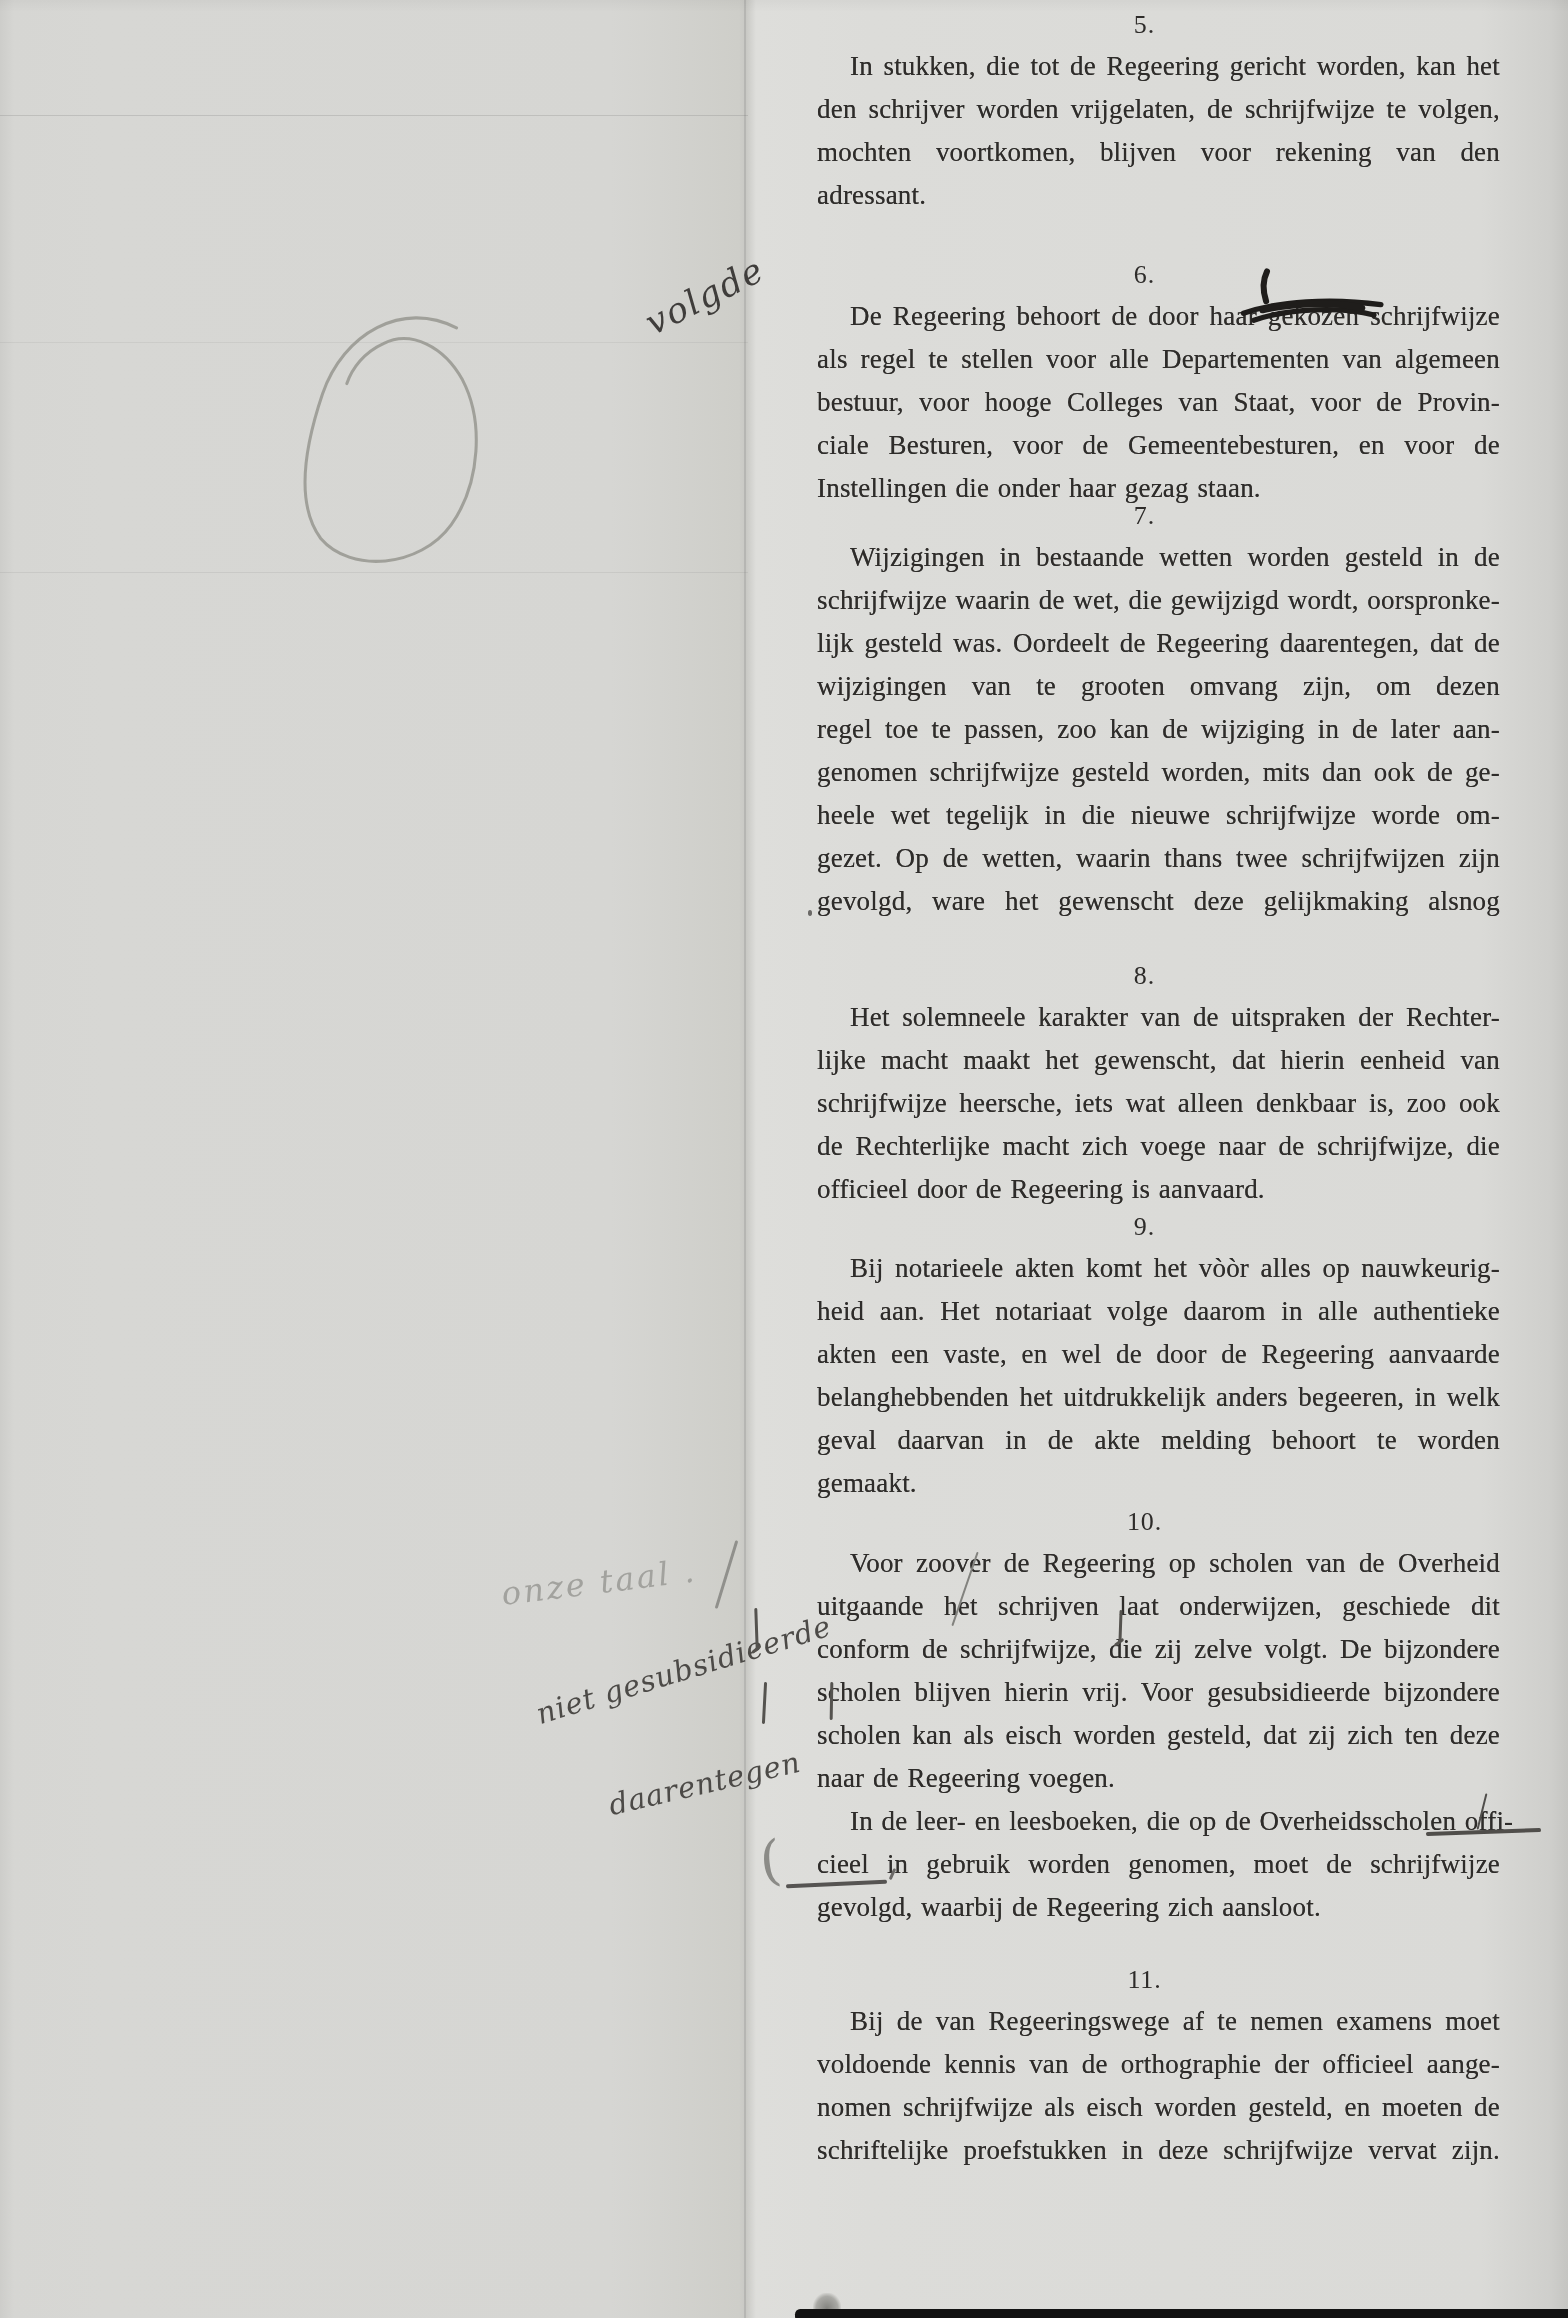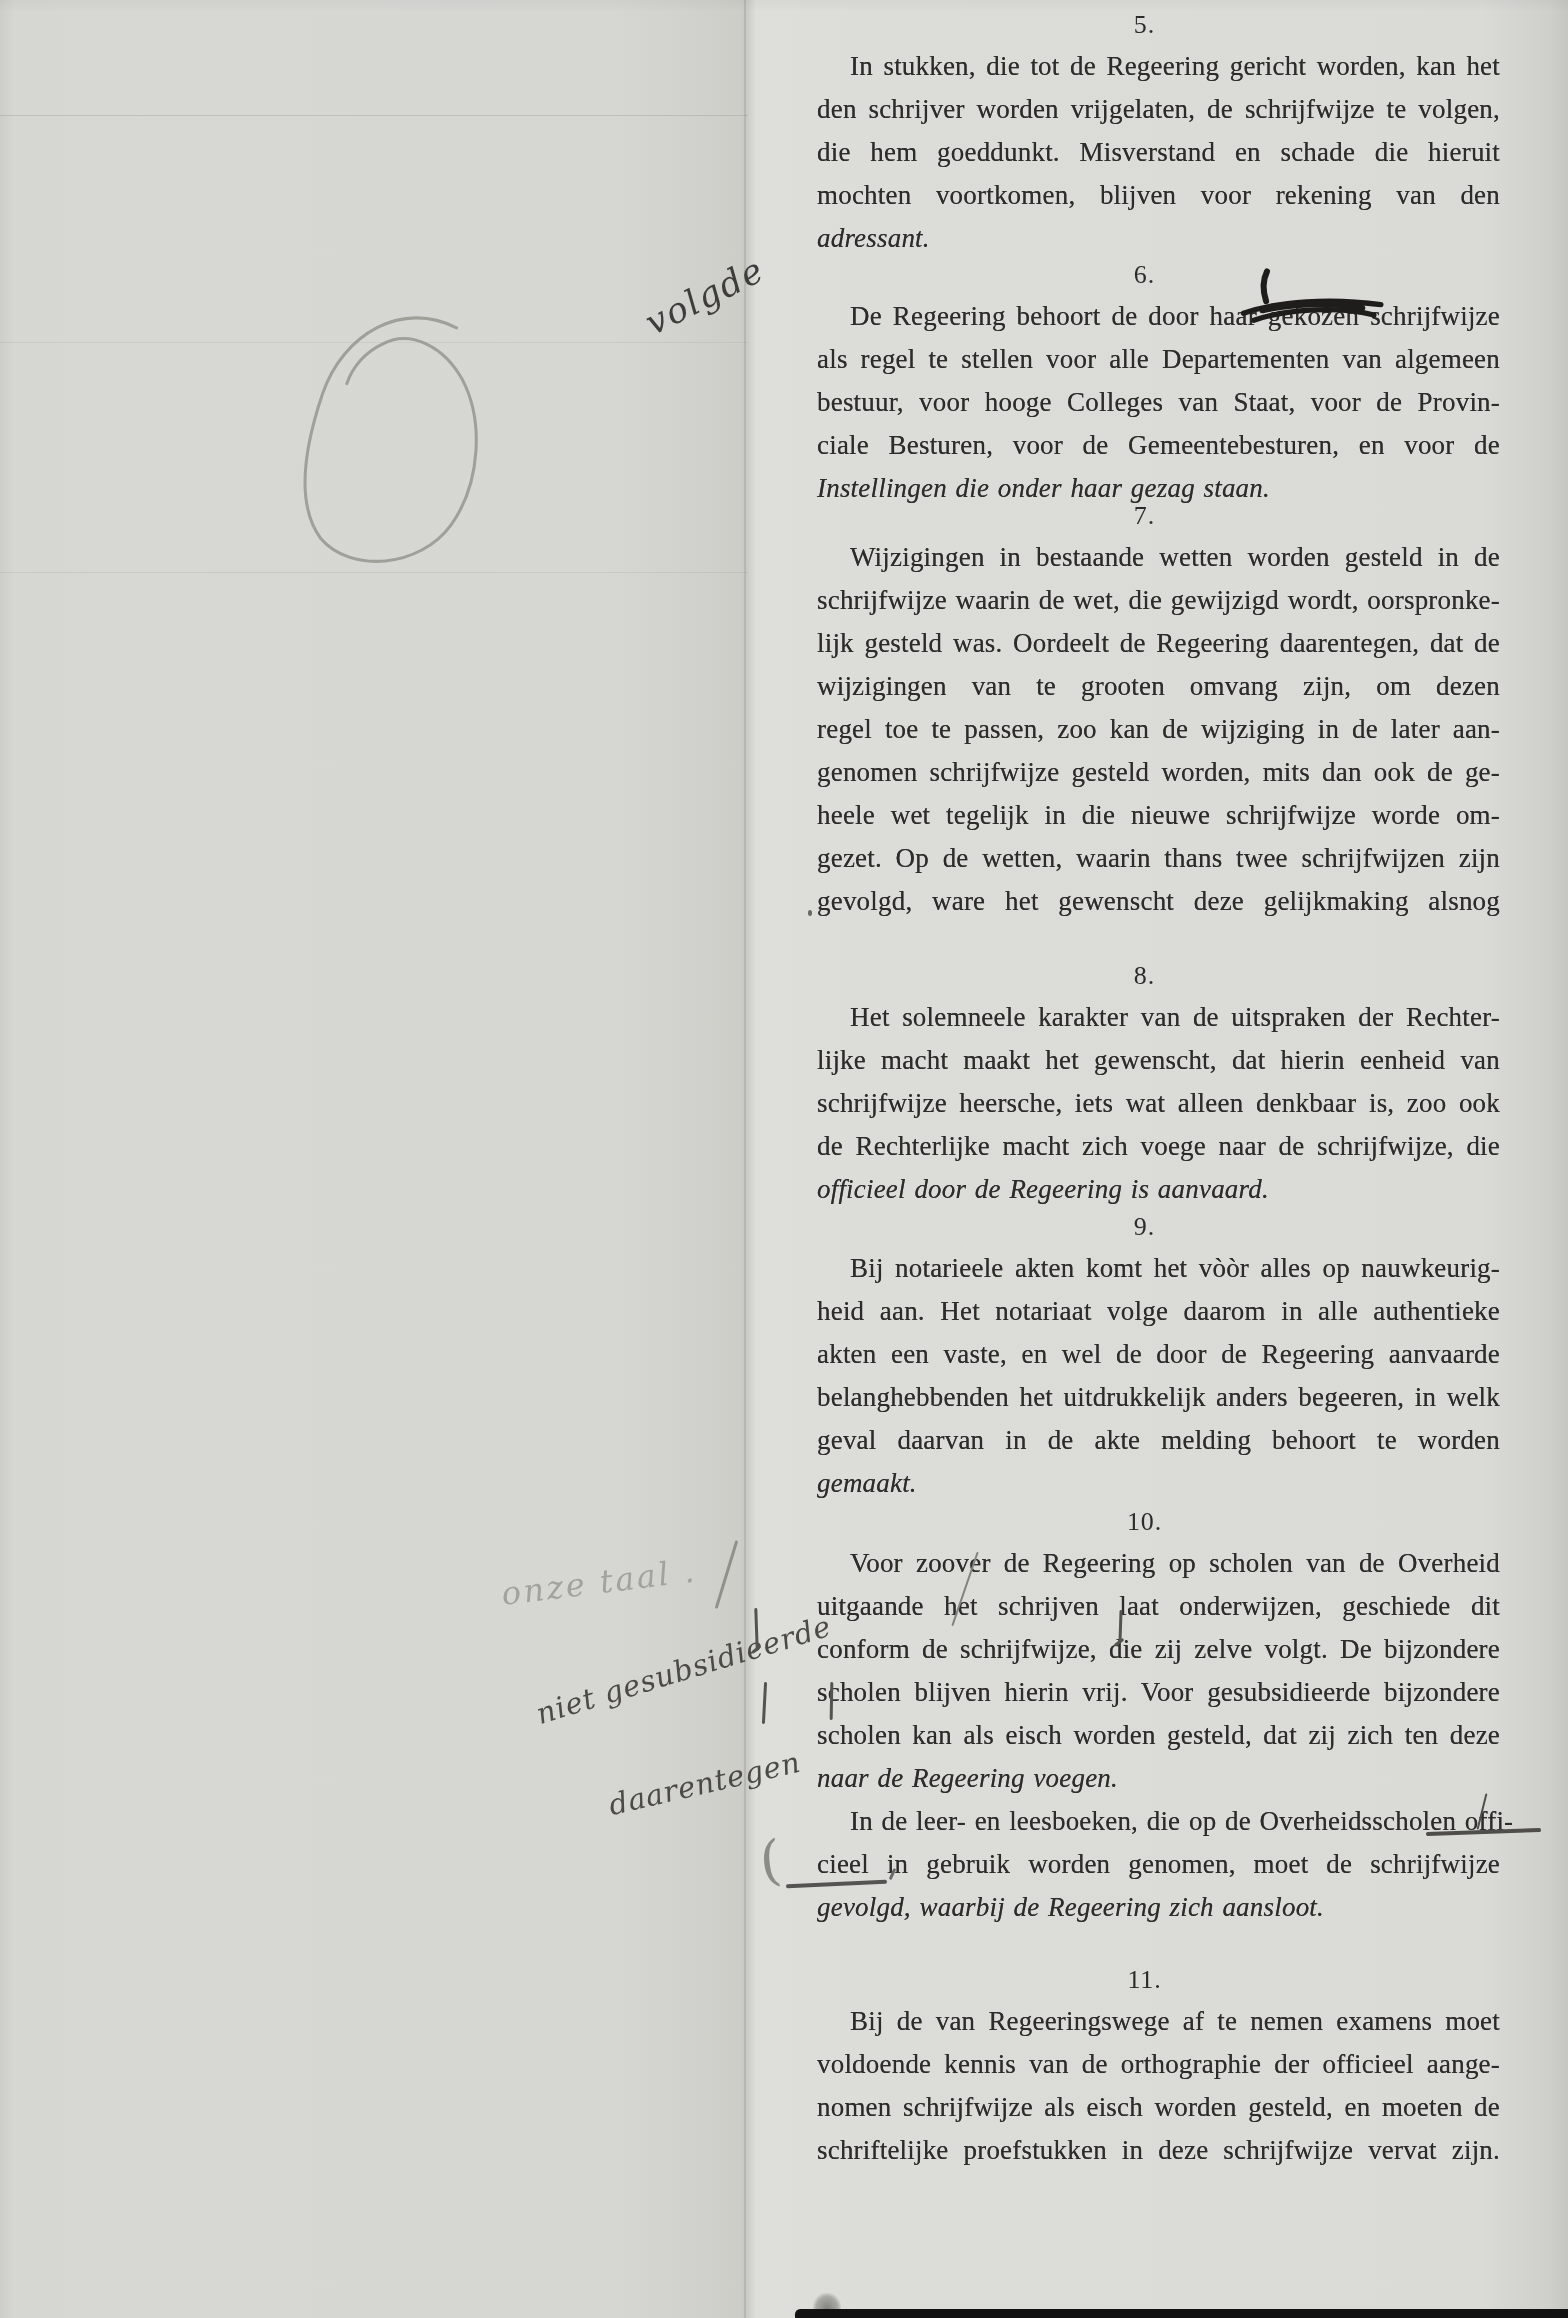--- a/index.html
+++ b/index.html
@@ -20,21 +20,21 @@
     text-align:center;font-size:26px;height:38px;line-height:35px;
     letter-spacing:0.9px;
   }
   .ln{
     font-size:27px;line-height:43px;height:43px;white-space:nowrap;
     letter-spacing:0.2px;word-spacing:1.7px;
     text-align:justify;text-align-last:justify;
     text-shadow:0 0 0.6px rgba(46,44,42,0.75);
     margin-left:28px;
   }
-  .ln.end{text-align-last:left;font-style:italic;}
+  .ln.end{text-align-last:left;}
   .ln.indent{text-indent:33px;}
   
   .hand{
     position:absolute;font-family:"DejaVu Serif",serif;font-style:italic;
     white-space:nowrap;transform-origin:left bottom;pointer-events:none;
   }
   .vmark{position:absolute;pointer-events:none;}
   .vmark .stem{width:2.6px;height:100%;background:#55534f;border-radius:1.7px;}
   .vmark .foot{position:absolute;bottom:-0.9px;left:-5.2px;width:10.5px;height:2.6px;
     background:#55534f;border-radius:1.7px;transform:rotate(-38deg);}
@@ -49,21 +49,20 @@
 
   <div class="crease" style="left:0;top:115px;width:748px;height:0.9px;background:rgba(110,110,108,0.22);"></div>
   <div class="crease" style="left:0;top:342px;width:748px;height:0.9px;background:rgba(110,110,108,0.10);"></div>
   <div class="crease" style="left:0;top:572px;width:748px;height:0.9px;background:rgba(110,110,108,0.12);"></div>
   <div class="crease" style="left:744px;top:0;width:1.7px;height:2319px;background:rgba(100,100,98,0.18);"></div>
 
   <section class="sec" style="top:7px">
     <div class="num">5.</div>
     <div class="ln indent">In stukken, die tot de Regeering gericht worden, kan het</div>
     <div class="ln">den schrijver worden vrijgelaten, de schrijfwijze te volgen,</div>
-    <div class="ln">die hem goeddunkt. Misverstand en schade die hieruit</div>
     <div class="ln">mochten voortkomen, blijven voor rekening van den</div>
     <div class="ln end">adressant.</div>
   </section>
 
   <section class="sec" style="top:257px">
     <div class="num">6.</div>
     <div class="ln indent">De Regeering behoort de door haar gekozen schrijfwijze</div>
     <div class="ln">als regel te stellen voor alle Departementen van algemeen</div>
     <div class="ln">bestuur, voor hooge Colleges van Staat, voor de Provin-</div>
     <div class="ln">ciale Besturen, voor de Gemeentebesturen, en voor de</div>

